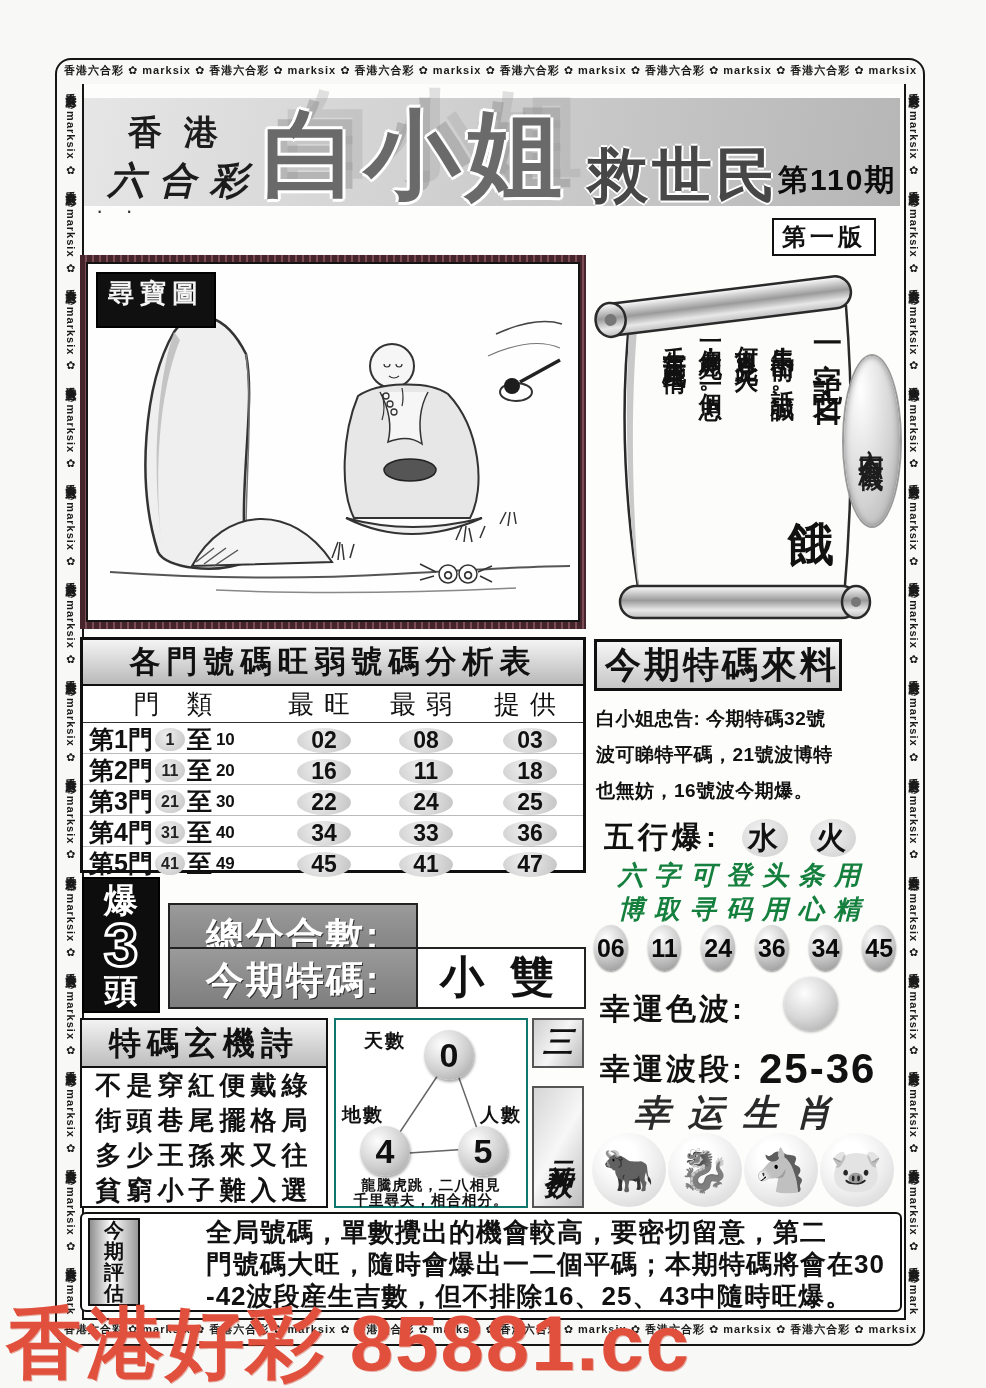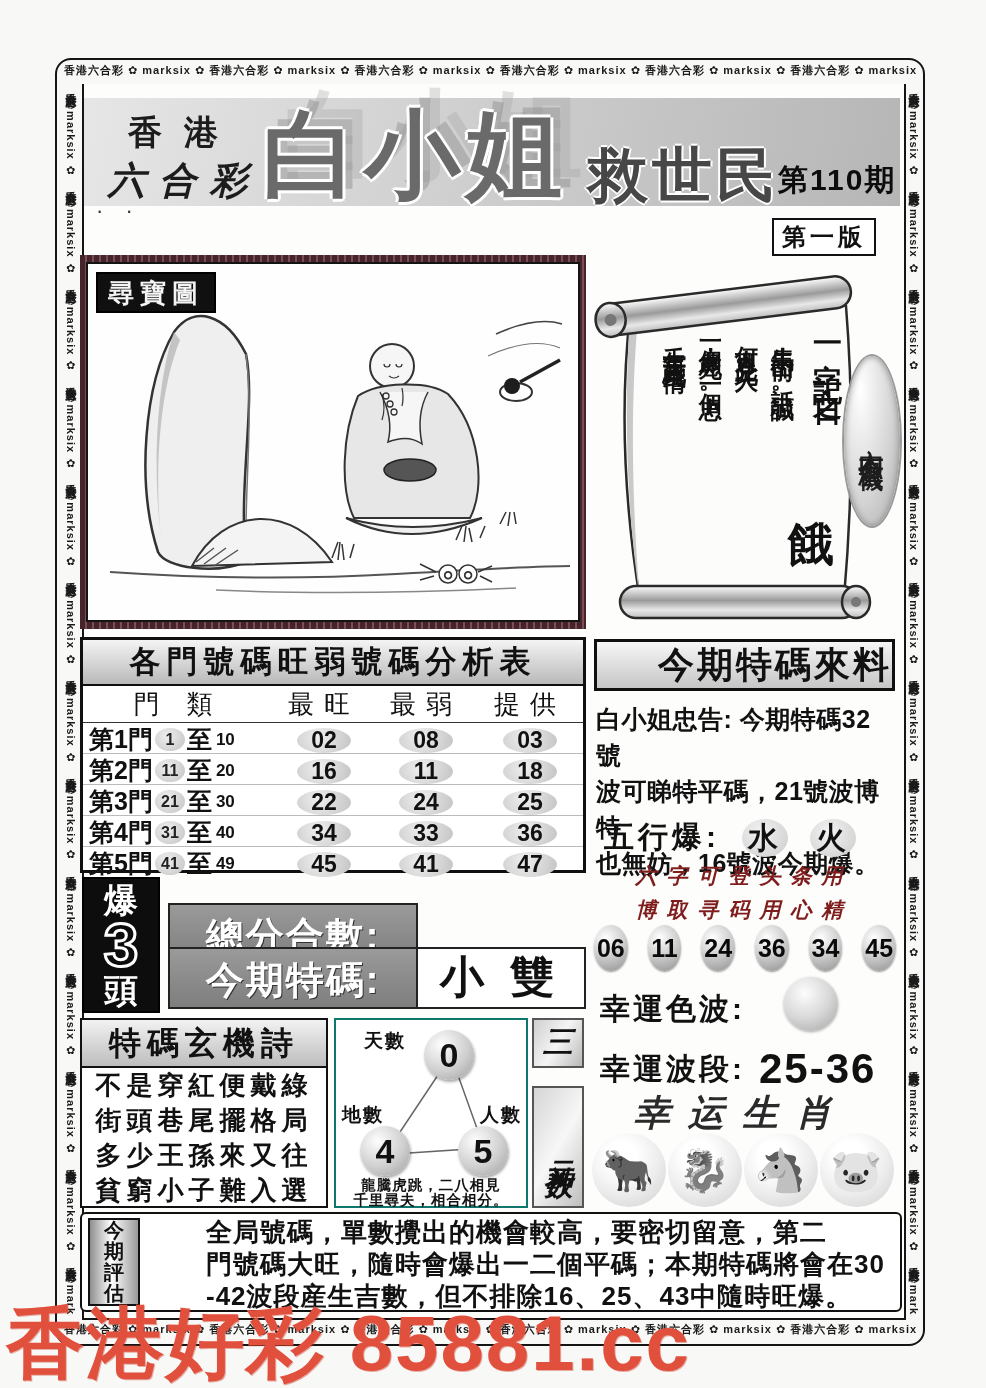--- a/index.html
+++ b/index.html
@@ -30,21 +30,21 @@
   .subtitle{left:504px;top:38px;font-size:60px;font-weight:bold;color:#474747;font-family:"Liberation Serif","DejaVu Serif",serif;
     text-shadow:2px 0 0 #fff,-2px 0 0 #fff,0 2px 0 #fff,0 -2px 0 #fff;letter-spacing:4px;}
   .issue{left:694px;top:62px;font-size:30px;font-weight:bold;color:#0c0c0c;letter-spacing:2px;}
   .edition{left:688px;top:120px;width:100px;height:34px;background:#fff;border:2px solid #111;
     font-size:24px;font-weight:bold;text-align:center;line-height:34px;letter-spacing:4px;}
 
   
   .treasure{left:80px;top:255px;width:506px;height:374px;background:repeating-linear-gradient(90deg,#46242b 0 5px,#7c4d55 5px 7px);padding:0;}
   .treasure-inner{position:absolute;left:6px;top:7px;right:6px;bottom:7px;border:2px solid #141414;background:#fefefe;}
   .treasure-label{position:absolute;left:8px;top:8px;background:#101010;color:#f4f4f4;font-size:26px;font-weight:bold;
-     padding:2px 10px 0;letter-spacing:6px;border:2px solid #000;}
+     padding:2px 10px 15px;letter-spacing:6px;border:2px solid #000;}
   .treasure svg{position:absolute;left:8px;top:10px;}
 
   
   .antable{left:80px;top:637px;width:506px;height:236px;border:3px solid #101010;background:#fff;box-sizing:border-box;}
   .antitle{height:44px;line-height:44px;text-align:center;font-size:31px;font-weight:bold;letter-spacing:6px;
      background:linear-gradient(#f4f4f4,#b9b9b9);border-bottom:2px solid #101010;}
   .anhead,.anrow{display:grid;grid-template-columns:190px 102px 102px 1fr;align-items:center;}
   .anhead{height:36px;border-bottom:1px solid #333;font-size:26px;font-weight:normal;}
   .anhead > div{text-align:center;letter-spacing:10px;}
   .anrow{height:30px;border-bottom:1px solid #bbb;font-size:24px;font-weight:bold;}
@@ -113,31 +113,31 @@
   .scroll-line{font-size:23px;font-weight:bold;letter-spacing:4px;margin:0 5px;font-family:"Liberation Serif","DejaVu Serif",serif;}
   .scroll-big{position:absolute;right:44px;bottom:58px;font-size:46px;font-weight:bold;font-family:"Liberation Serif","DejaVu Serif",serif;}
 
   .mystery{left:844px;top:356px;width:56px;height:170px;border-radius:50% / 50%;
      background:radial-gradient(ellipse at 30% 20%,#ffffff,#d2d2d2 60%,#a8a8a8);
      box-shadow:0 0 0 2px #999, inset 0 0 6px #888;display:flex;align-items:center;justify-content:center;}
   .mystery div{writing-mode:vertical-rl;font-size:25px;font-weight:bold;letter-spacing:6px;color:#1d1d1d;}
 
   
   .offer{left:592px;top:637px;width:308px;height:575px;}
-  .offer-title{position:absolute;left:2px;top:2px;width:301px;height:52px;border:3px solid #101010;box-sizing:border-box;
-     background:linear-gradient(#f6f6f6,#c6c6c6);text-align:right;line-height:46px;font-size:36px;font-weight:bold;letter-spacing:3px;}
+  .offer-title{position:absolute;left:2px;top:2px;width:248px;height:52px;border:3px solid #101010;box-sizing:border-box;
+     background:linear-gradient(#f6f6f6,#c6c6c6);text-align:left;line-height:46px;font-size:36px;font-weight:bold;letter-spacing:3px;padding-left:8px;}
   .advice{position:absolute;left:4px;top:64px;width:300px;}
-  .advice div{font-size:25px;font-weight:bold;line-height:36px;letter-spacing:.5px;}
+  .advice div{font-size:19px;font-weight:bold;line-height:36px;letter-spacing:.5px;}
   .five{position:absolute;left:12px;top:180px;font-size:30px;font-weight:bold;letter-spacing:4px;display:flex;align-items:center;}
   .five .chip{display:inline-block;width:46px;height:38px;border-radius:50%;margin-left:22px;
      background:radial-gradient(circle at 40% 35%,#f3f3f3,#cccccc);text-align:center;line-height:38px;
      font-family:"Liberation Serif","DejaVu Serif",serif;}
   .hands{position:absolute;left:2px;top:222px;width:300px;text-align:center;}
-  .hands div{font-size:21px;font-weight:bold;letter-spacing:10px;line-height:34px;
-     font-family:"Liberation Serif","DejaVu Serif",serif;font-style:italic;color:#7f1d1d;}
+  .hands div{font-size:26px;font-weight:bold;letter-spacing:10px;line-height:34px;
+     font-family:"Liberation Serif","DejaVu Serif",serif;font-style:italic;color:#15803d;}
   .balls{position:absolute;left:2px;top:288px;width:302px;display:flex;gap:20px;}
   .ball{width:46px;height:46px;border-radius:50%;background:radial-gradient(circle at 35% 28%,#ffffff,#cfcfcf 45%,#909090);
      box-shadow:0 1px 2px rgba(0,0,0,.4);text-align:center;line-height:46px;font-size:25px;font-weight:bold;color:#0a0a0a;}
   .lucky-color{position:absolute;left:8px;top:352px;font-size:30px;font-weight:bold;letter-spacing:3px;}
   .color-ball{position:absolute;left:192px;top:340px;width:54px;height:54px;border-radius:50%;
      background:radial-gradient(circle at 38% 30%,#fdfdfd,#d8d8d8 50%,#a2a2a2);box-shadow:0 1px 3px rgba(0,0,0,.35);}
   .lucky-range{position:absolute;left:8px;top:408px;font-size:30px;font-weight:bold;letter-spacing:3px;display:flex;align-items:center;}
   .lucky-range b{font-size:42px;letter-spacing:2px;margin-left:14px;font-weight:bold;}
   .zodiac-title{position:absolute;left:0;top:452px;width:300px;text-align:center;font-size:36px;font-weight:bold;
      letter-spacing:18px;font-family:"Liberation Serif","DejaVu Serif",serif;font-style:italic;color:#2a2a2a;}

